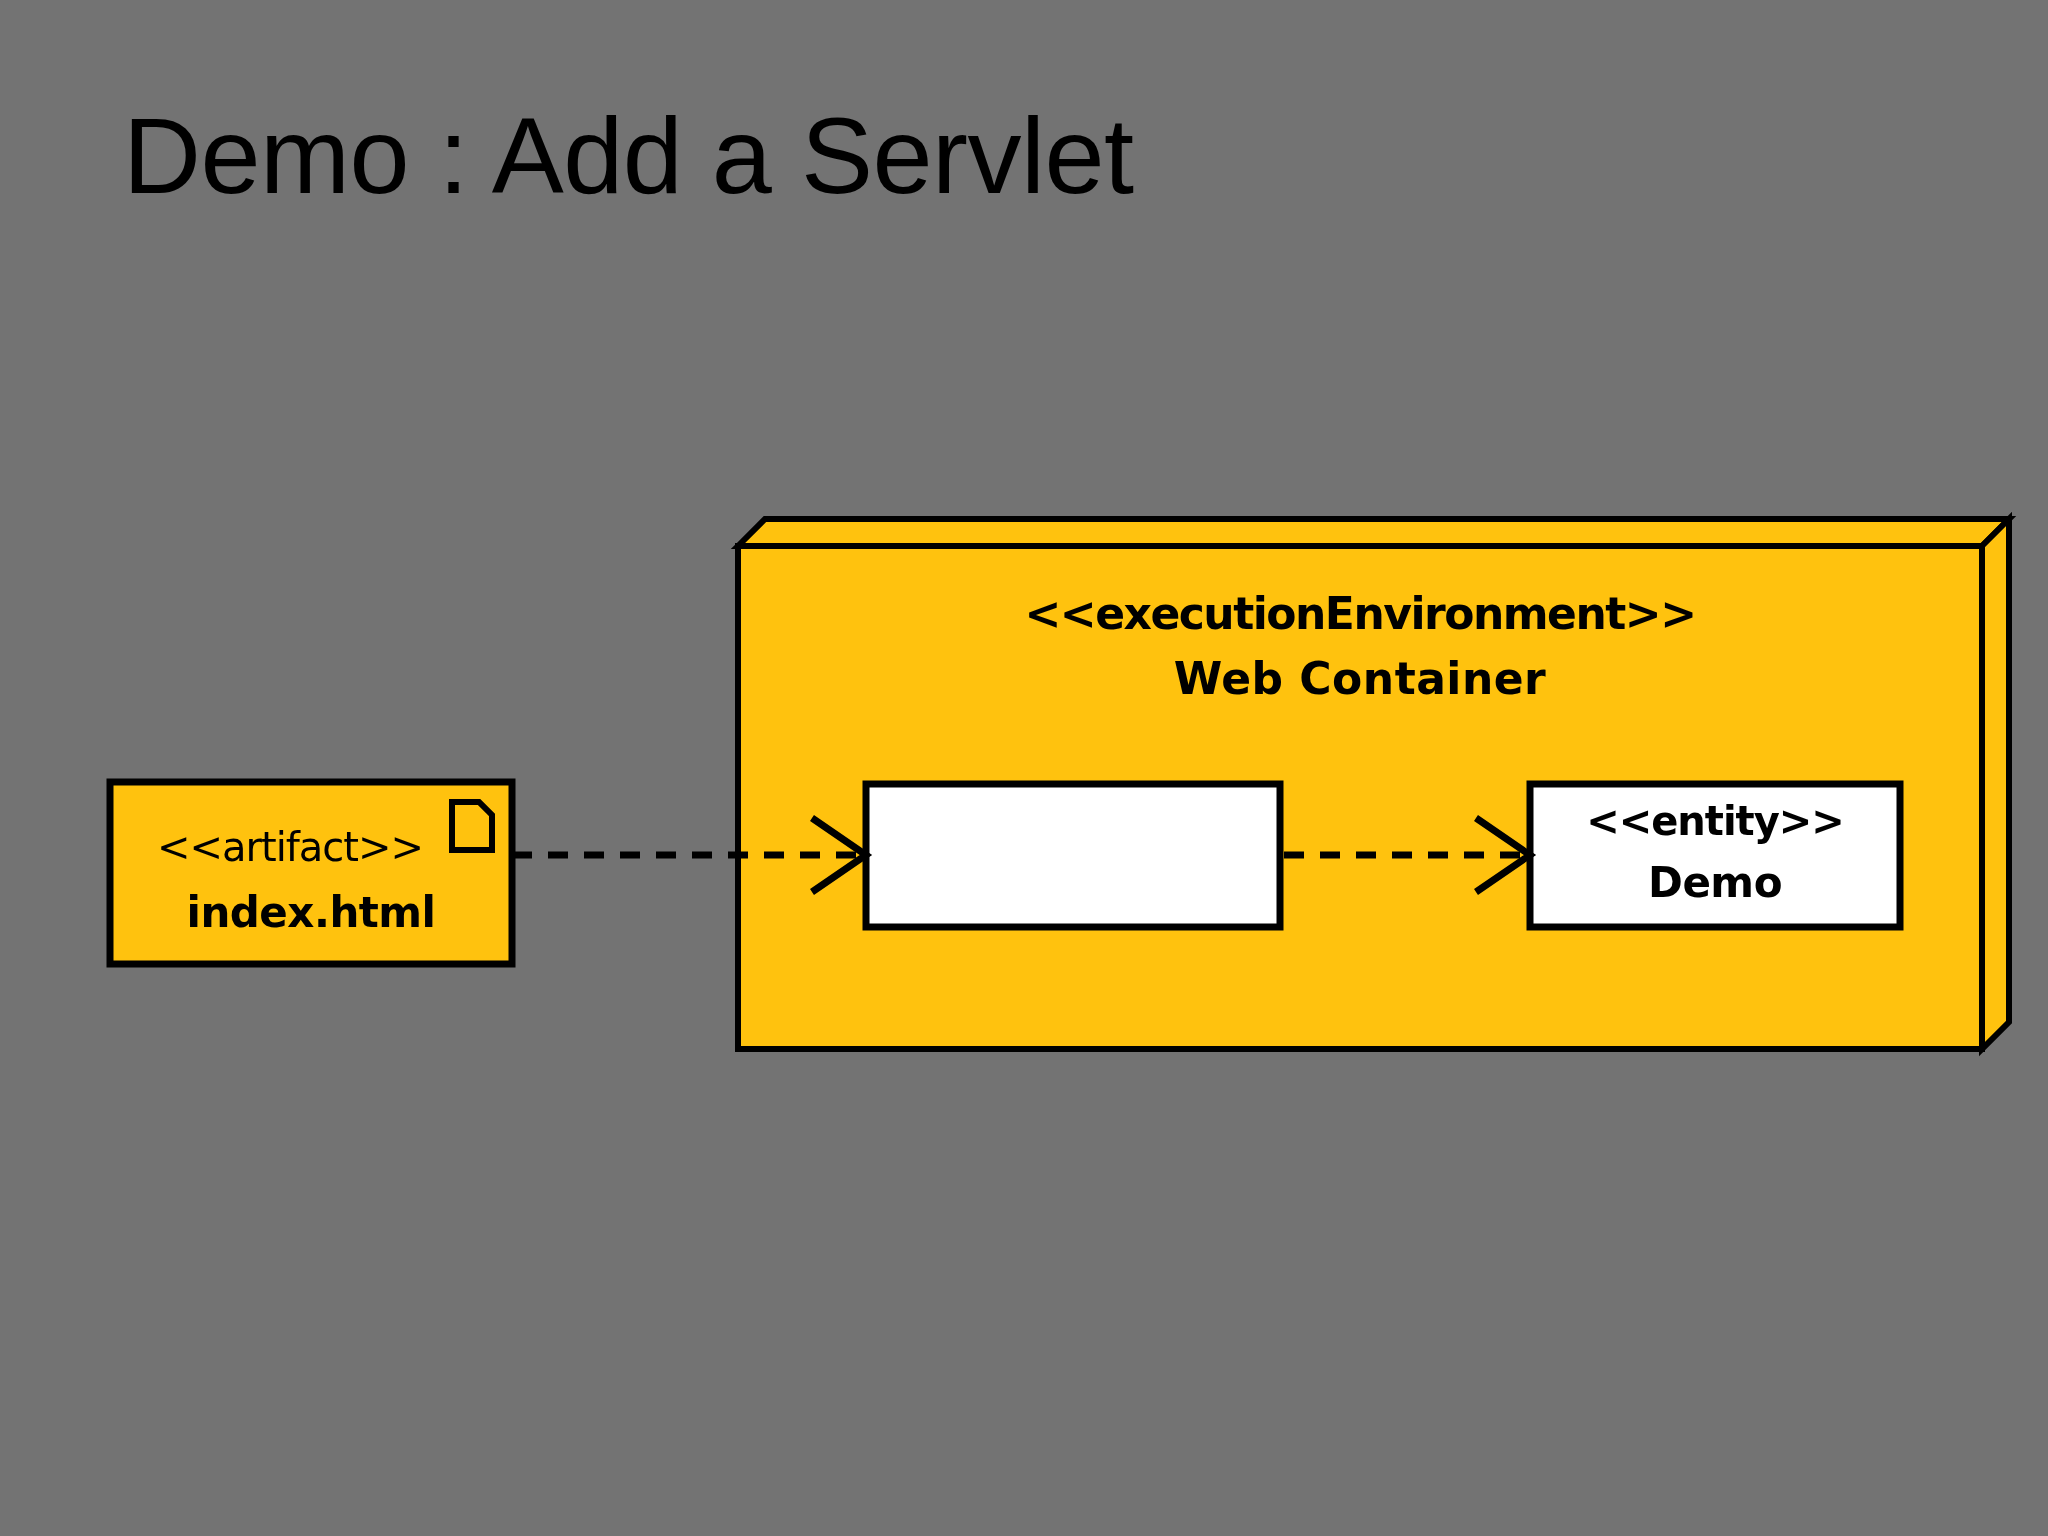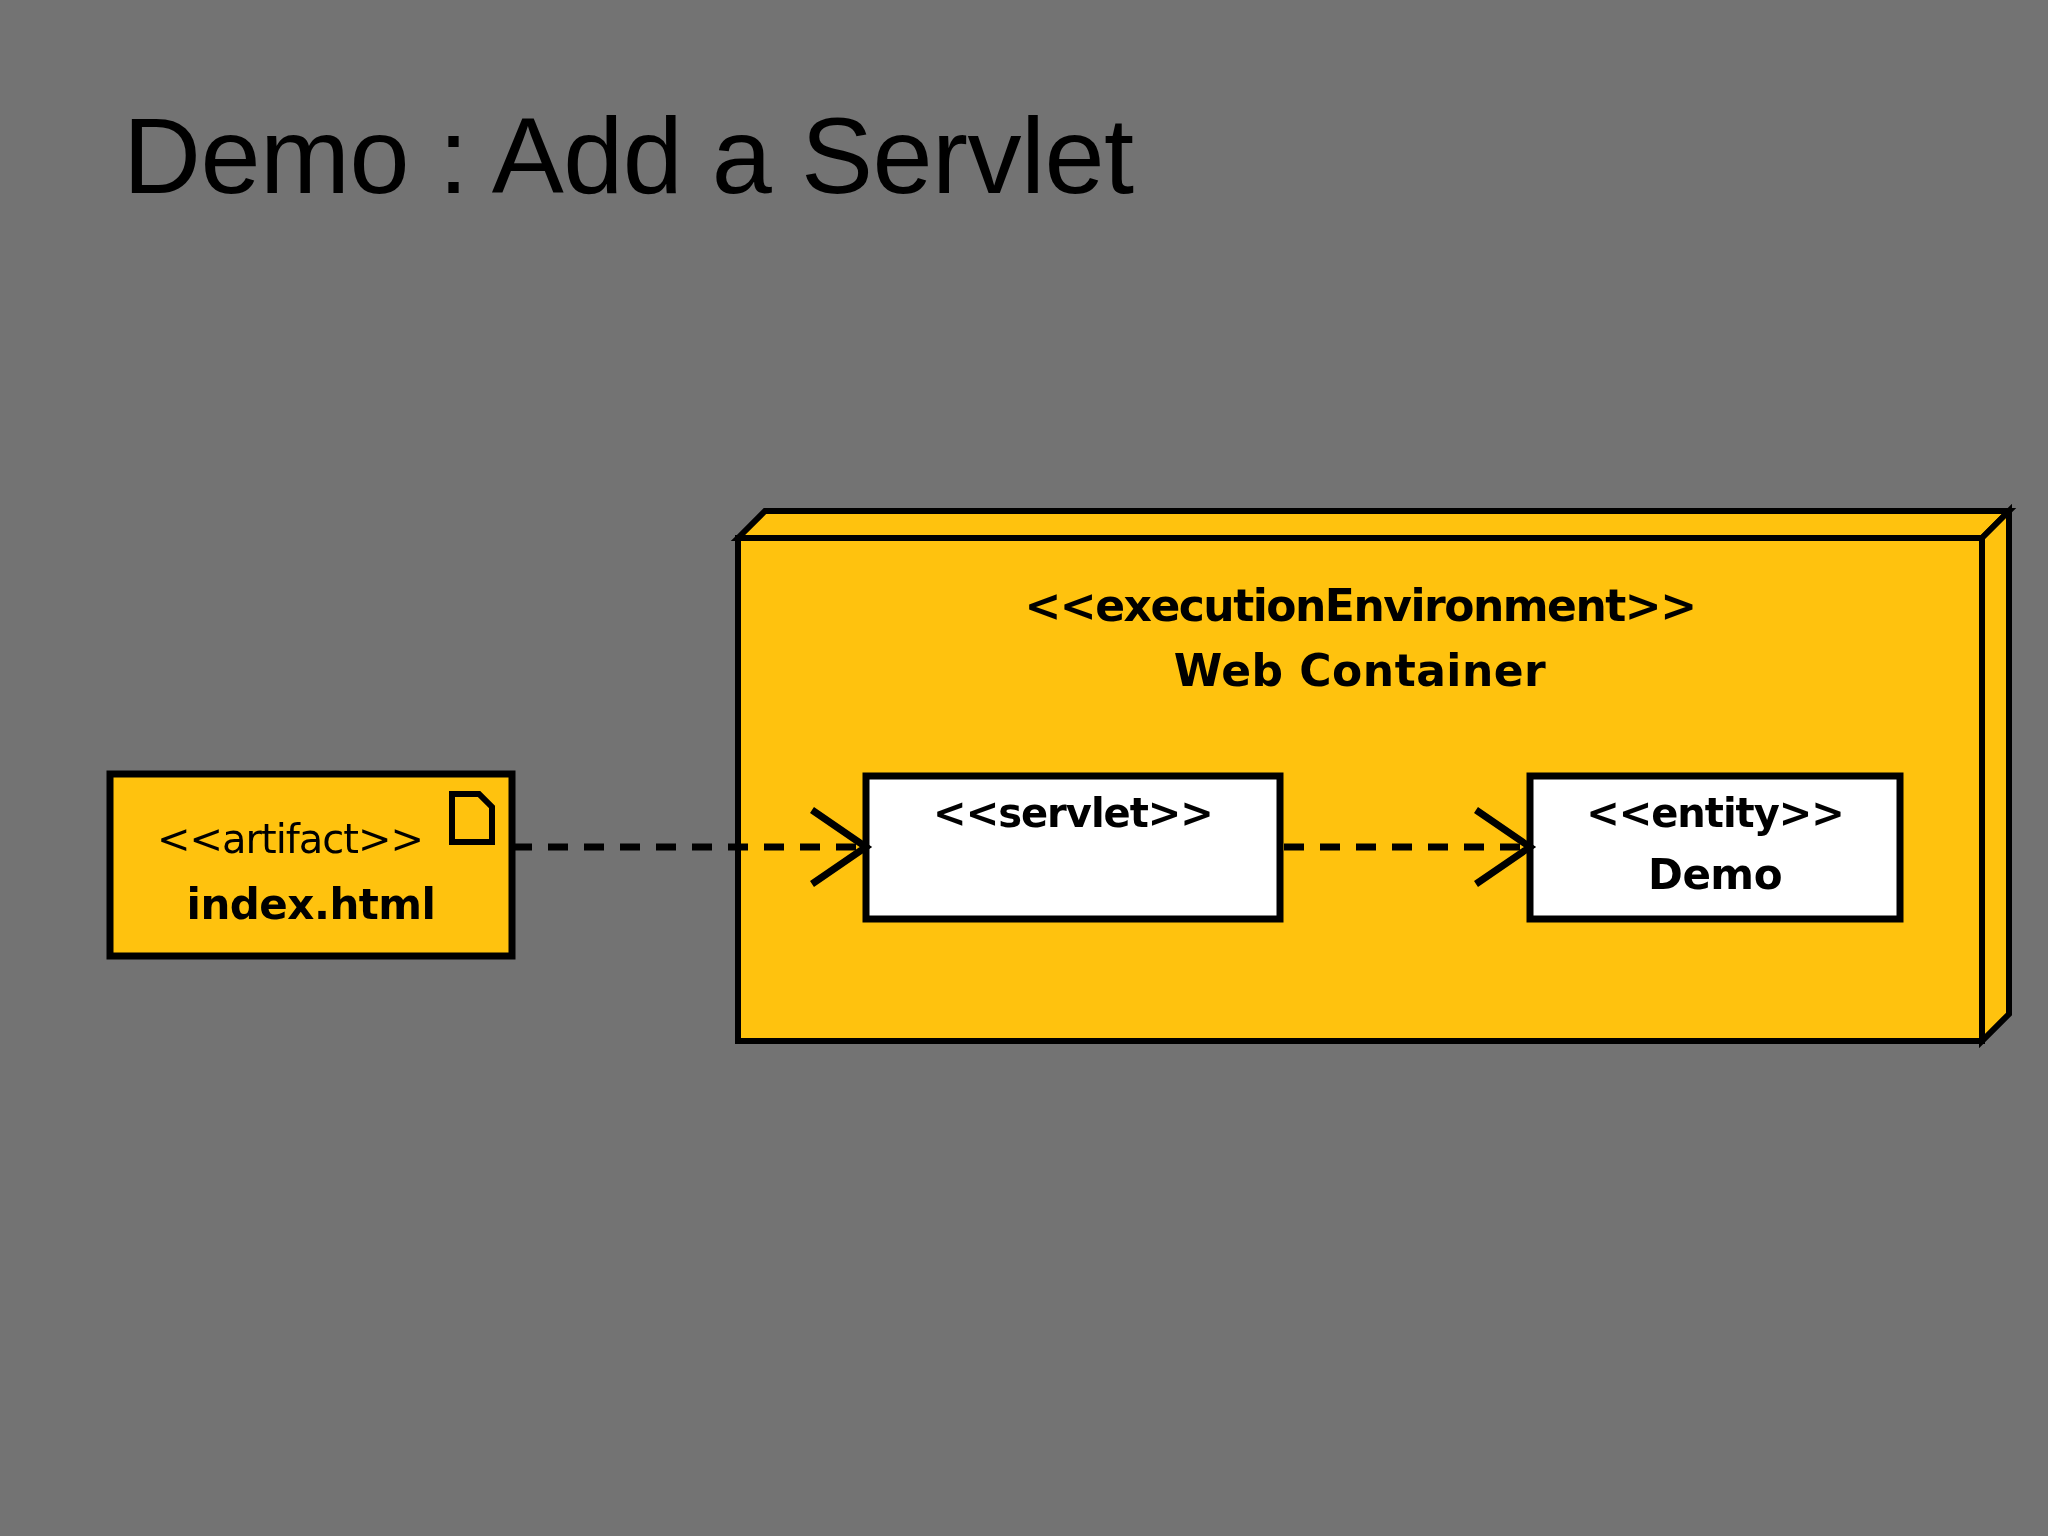--- a/index.html
+++ b/index.html
@@ -30,21 +30,21 @@
     line-height: 1.12;
     color: #000000;
     letter-spacing: -0.5px;
     white-space: nowrap;
   }
 
   
   #diagram {
     position: absolute;
     left: 0;
-    top: 4px;
+    top: 12px;
     width: 2048px;
     height: 1428px;
     border-radius: 29px;
   }
   #diagram svg {
     display: block;
     width: 2048px;
     height: 1536px;
   }
 
@@ -183,21 +183,20 @@
     </svg>
 
     <div class="node-label" id="env-stereotype">&lt;&lt;executionEnvironment&gt;&gt;</div>
 
     <div class="node-label" id="env-name">Web Container</div>
 
     <div class="node-label" id="artifact-stereotype">&lt;&lt;artifact&gt;&gt;</div>
 
     <div class="node-label" id="artifact-name">index.html</div>
 
-    <div class="node-label" id="servlet-stereotype">&lt;&lt;servlet&gt;&gt;</div>
 
 
     <div class="node-label" id="entity-stereotype">&lt;&lt;entity&gt;&gt;</div>
 
     <div class="node-label" id="entity-name">Demo</div>
 
   </div>
 </div>
 
 </body></html>

